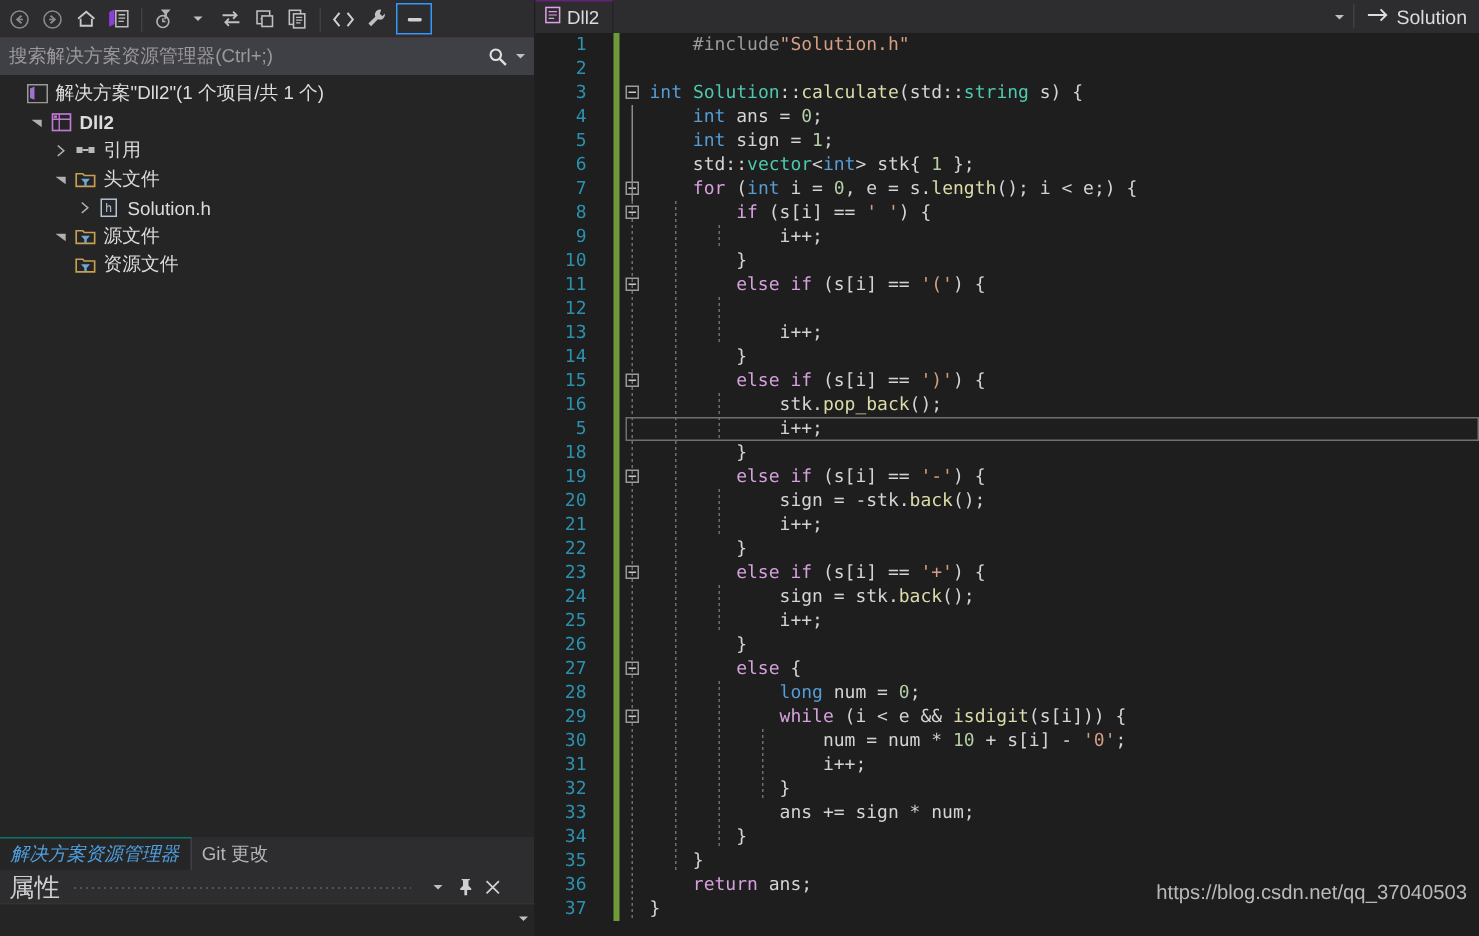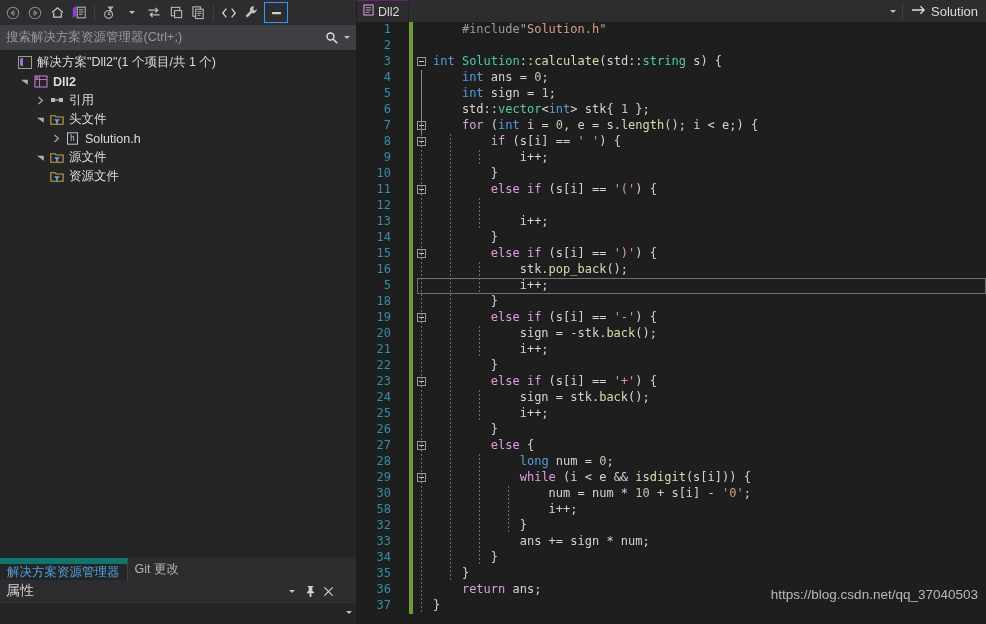--- a/index.html
+++ b/index.html
@@ -41,28 +41,28 @@
   .trow.selected { background: #3f3f46; }
   .tw { width: 16px; height: 19px; display: flex; align-items: center; justify-content: center; flex: 0 0 16px; }
   .ticon { width: 17px; flex: 0 0 17px; display: flex; align-items: center; justify-content: center; }
   .tlabel { padding-left: 4px; }
   .tlabel.bold { font-weight: bold; }
 
   
   #se-tabs { height: 22px; background: #252526; display: flex; align-items: stretch;
              flex: 0 0 auto; font-size: 12.5px; }
   .setab { display: flex; align-items: center; padding: 0 7px; color: #b4b4b4; cursor: default; }
-  .setab.active { background: #252526; color: #4ea0e0; border-top: 6px solid #0f766e;
-                  border-right: 1px solid #3f3f46; }
+  .setab.active { background: #252526; color: #4ea0e0; border-top: 1px solid #0f766e;
+                  border-right: 1px solid #3f3f46; font-style: italic; }
   #se-tabs { background: #2d2d30; }
 
   
   #props { flex: 0 0 auto; background: #252526; }
   #props-header { height: 22px; background: #2d2d30; display: flex; align-items: center;
-                  padding: 0 20px 0 6px; font-size: 14px; color: #cfcfcf; }
+                  padding: 0 20px 0 6px; font-size: 17px; color: #cfcfcf; }
   #props-title { flex: 0 0 auto; }
   #props-dots { flex: 1 1 auto; height: 100%; margin: 0 8px; position: relative; }
   #props-dots::before { content: ""; position: absolute; left: 0; right: 0; top: 50%;
       height: 3px; margin-top: -1px;
       background-image: radial-gradient(#5a5a5a 0.6px, transparent 0.7px);
       background-size: 4px 4px; opacity: .85; }
   .pbtn { width: 16px; height: 20px; display: flex; align-items: center; justify-content: center;
           color: #cfcfcf; margin-left: 2px; }
   #props-body { height: 22px; background: #252526; position: relative; border-top:1px solid #333; }
   #props-scroll-caret { position: absolute; right: 4px; top: 8px; }
@@ -392,21 +392,21 @@
         <div class="eline"><span class="lnum">21</span><span class="changebar"></span><span class="vline" style="left: 64px;"></span><span class="vline" style="left: 92.9px;"></span><span class="vline" style="left: 121.8px;"></span><span class="code"><span class="plain">            i++;</span></span></div>
         <div class="eline"><span class="lnum">22</span><span class="changebar"></span><span class="vline" style="left: 64px;"></span><span class="vline" style="left: 92.9px;"></span><span class="code"><span class="plain">        }</span></span></div>
         <div class="eline"><span class="lnum">23</span><span class="changebar"></span><span class="fold"></span><span class="vline" style="left: 64px;"></span><span class="vline" style="left: 92.9px;"></span><span class="code"><span class="plain">        </span><span class="ctrl">else if</span><span class="plain"> (s[i] == </span><span class="str">'+'</span><span class="plain">) {</span></span></div>
         <div class="eline"><span class="lnum">24</span><span class="changebar"></span><span class="vline" style="left: 64px;"></span><span class="vline" style="left: 92.9px;"></span><span class="vline" style="left: 121.8px;"></span><span class="code"><span class="plain">            sign = stk.</span><span class="fn">back</span><span class="plain">();</span></span></div>
         <div class="eline"><span class="lnum">25</span><span class="changebar"></span><span class="vline" style="left: 64px;"></span><span class="vline" style="left: 92.9px;"></span><span class="vline" style="left: 121.8px;"></span><span class="code"><span class="plain">            i++;</span></span></div>
         <div class="eline"><span class="lnum">26</span><span class="changebar"></span><span class="vline" style="left: 64px;"></span><span class="vline" style="left: 92.9px;"></span><span class="code"><span class="plain">        }</span></span></div>
         <div class="eline"><span class="lnum">27</span><span class="changebar"></span><span class="fold"></span><span class="vline" style="left: 64px;"></span><span class="vline" style="left: 92.9px;"></span><span class="code"><span class="plain">        </span><span class="ctrl">else</span><span class="plain"> {</span></span></div>
         <div class="eline"><span class="lnum">28</span><span class="changebar"></span><span class="vline" style="left: 64px;"></span><span class="vline" style="left: 92.9px;"></span><span class="vline" style="left: 121.8px;"></span><span class="code"><span class="plain">            </span><span class="kw">long</span><span class="plain"> num = </span><span class="num">0</span><span class="plain">;</span></span></div>
         <div class="eline"><span class="lnum">29</span><span class="changebar"></span><span class="fold"></span><span class="vline" style="left: 64px;"></span><span class="vline" style="left: 92.9px;"></span><span class="vline" style="left: 121.8px;"></span><span class="code"><span class="plain">            </span><span class="ctrl">while</span><span class="plain"> (i &lt; e &amp;&amp; </span><span class="fn">isdigit</span><span class="plain">(s[i])) {</span></span></div>
         <div class="eline"><span class="lnum">30</span><span class="changebar"></span><span class="vline" style="left: 64px;"></span><span class="vline" style="left: 92.9px;"></span><span class="vline" style="left: 121.8px;"></span><span class="vline" style="left: 150.7px;"></span><span class="code"><span class="plain">                num = num * </span><span class="num">10</span><span class="plain"> + s[i] - </span><span class="str">'0'</span><span class="plain">;</span></span></div>
-        <div class="eline"><span class="lnum">58</span><span class="changebar"></span><span class="vline" style="left: 64px;"></span><span class="vline" style="left: 92.9px;"></span><span class="vline" style="left: 121.8px;"></span><span class="vline" style="left: 150.7px;"></span><span class="code"><span class="plain">                i++;</span></span></div>
+        <div class="eline"><span class="lnum">31</span><span class="changebar"></span><span class="vline" style="left: 64px;"></span><span class="vline" style="left: 92.9px;"></span><span class="vline" style="left: 121.8px;"></span><span class="vline" style="left: 150.7px;"></span><span class="code"><span class="plain">                i++;</span></span></div>
         <div class="eline"><span class="lnum">32</span><span class="changebar"></span><span class="vline" style="left: 64px;"></span><span class="vline" style="left: 92.9px;"></span><span class="vline" style="left: 121.8px;"></span><span class="vline" style="left: 150.7px;"></span><span class="code"><span class="plain">            }</span></span></div>
         <div class="eline"><span class="lnum">33</span><span class="changebar"></span><span class="vline" style="left: 64px;"></span><span class="vline" style="left: 92.9px;"></span><span class="vline" style="left: 121.8px;"></span><span class="code"><span class="plain">            ans += sign * num;</span></span></div>
         <div class="eline"><span class="lnum">34</span><span class="changebar"></span><span class="vline" style="left: 64px;"></span><span class="vline" style="left: 92.9px;"></span><span class="vline" style="left: 121.8px;"></span><span class="code"><span class="plain">        }</span></span></div>
         <div class="eline"><span class="lnum">35</span><span class="changebar"></span><span class="vline" style="left: 64px;"></span><span class="vline" style="left: 92.9px;"></span><span class="code"><span class="plain">    }</span></span></div>
         <div class="eline"><span class="lnum">36</span><span class="changebar"></span><span class="vline" style="left: 64px;"></span><span class="code"><span class="plain">    </span><span class="ctrl">return</span><span class="plain"> ans;</span></span></div>
         <div class="eline"><span class="lnum">37</span><span class="changebar"></span><span class="vline" style="left: 64px;"></span><span class="code"><span class="plain">}</span></span></div>
       </div>
 
     <div id="watermark">https://blog.csdn.net/qq_37040503</div>
   </div>

